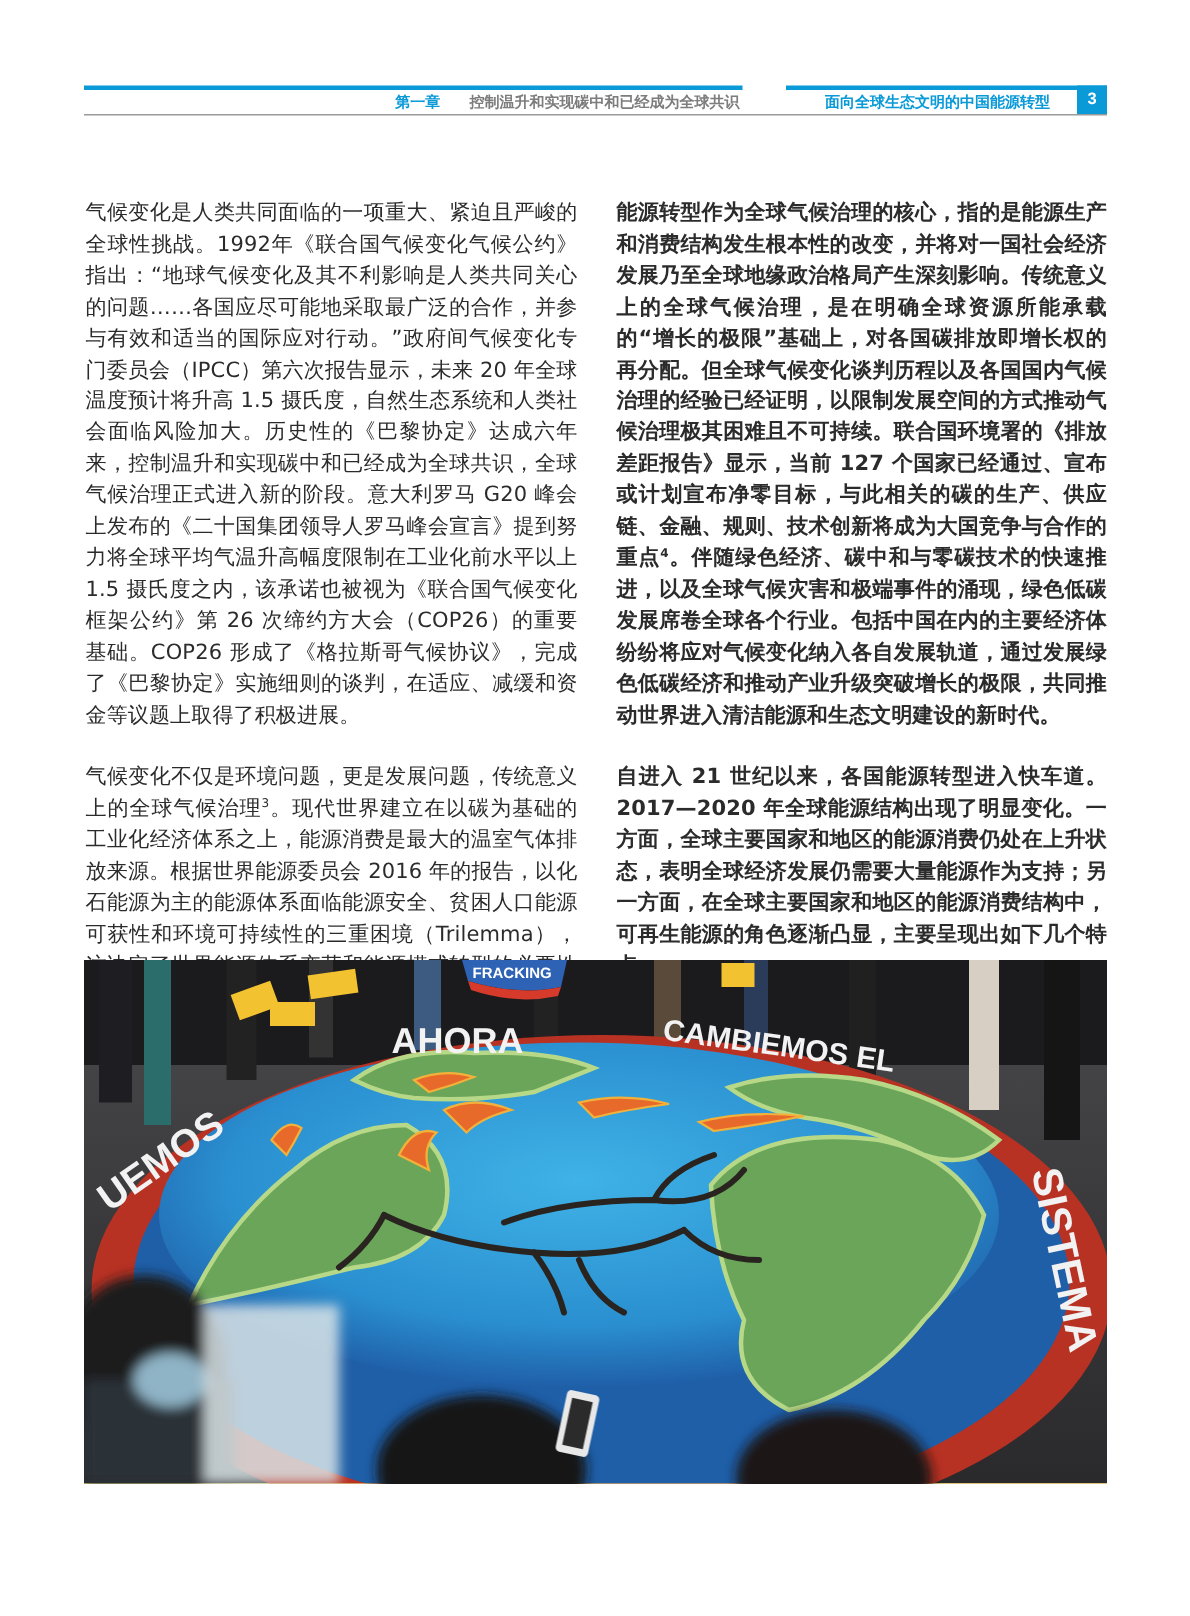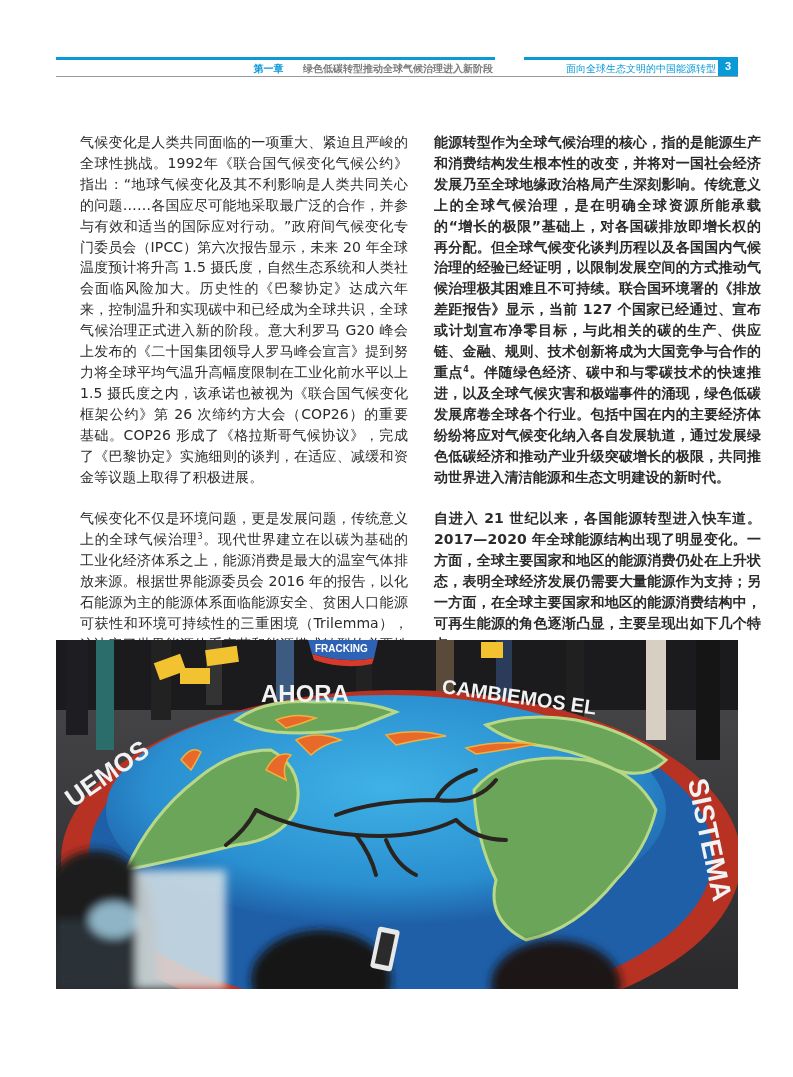--- a/index.html
+++ b/index.html
@@ -6,44 +6,44 @@
   body { width: 793px; height: 1077px; position: relative; overflow: hidden;
          font-family: "DejaVu Sans", "Liberation Sans", sans-serif; color: #2b2b2b; }
 
   
   .hdr-blue-left { position: absolute; left: 56px; top: 57px; width: 439px; height: 3px; background: #0a9ad8; }
   .hdr-blue-right { position: absolute; left: 524px; top: 57px; width: 214px; height: 3px; background: #0a9ad8; }
   .hdr-gray { position: absolute; left: 56px; top: 76px; width: 682px; height: 1px; background: #9a9a9a; }
   .hdr-chapter { position: absolute; top: 62px; right: 300px; font-size: 10px; line-height: 14px; white-space: nowrap; font-weight: bold; }
   .hdr-chapter .num { color: #0a9ad8; margin-right: 16px; }
   .hdr-chapter .title { color: #7d7d7d; }
-  .hdr-book { position: absolute; top: 62px; right: 77px; font-size: 10px; line-height: 14px; color: #0a9ad8; font-weight: normal; white-space: nowrap; }
+  .hdr-book { position: absolute; top: 62px; right: 93px; font-size: 10px; line-height: 14px; color: #0a9ad8; font-weight: bold; white-space: nowrap; }
   .hdr-page { position: absolute; left: 718px; top: 57px; width: 20px; height: 19px; background: #0a9ad8; color: #fff;
               font-size: 11px; font-weight: bold; text-align: center; line-height: 19px; font-family: "Liberation Sans", sans-serif; }
 
   
-  .col { position: absolute; top: 132px; font-size: 14px; line-height: 20.9px; text-align: justify; letter-spacing: 0.1px; margin-left: 23px; }
+  .col { position: absolute; top: 132px; font-size: 14px; line-height: 20.9px; text-align: justify; letter-spacing: 0.1px; }
   .col.left { left: 57px; width: 328px; }
   .col.right { left: 411px; width: 327px; font-weight: bold; }
   .col p { margin: 0 0 20.9px 0; }
   sup { font-size: 8px; vertical-align: 5px; line-height: 0; }
 
   
   .photo { position: absolute; left: 56px; top: 640px; width: 682px; height: 349px; overflow: hidden; background: #eab308; }
   .photo svg { display: block; }
 </style>
 </head>
 <body>
 
 <div class="hdr-blue-left"></div>
 <div class="hdr-blue-right"></div>
 <div class="hdr-gray"></div>
 <div class="hdr-chapter">
   <span class="num">第一章</span>
-  <span class="title">绿色低碳转型推动全球气候治理进入新阶段</span>
+  <span class="title">控制温升和实现碳中和已经成为全球共识</span>
 </div>
 <div class="hdr-book">面向全球生态文明的中国能源转型</div>
 <div class="hdr-page">3</div>
 
 <div class="col left">
   <p><span>气候变化是人类共同面临的一项重大、紧迫且严峻的全球性挑战。1992年《联合国气候变化气候公约》指出：“地球气候变化及其不利影响是人类共同关心的问题……各国应尽可能地采取最广泛的合作，并参与有效和适当的国际应对行动。”政府间气候变化专门委员会（IPCC）第六次报告显示，未来 20 年全球温度预计将升高 1.5 摄氏度，自然生态系统和人类社会面临风险加大。历史性的《巴黎协定》达成六年来，控制温升和实现碳中和已经成为全球共识，全球气候治理正式进入新的阶段。意大利罗马 G20 峰会上发布的《二十国集团领导人罗马峰会宣言》提到努力将全球平均气温升高幅度限制在工业化前水平以上 1.5 摄氏度之内，该承诺也被视为《联合国气候变化框架公约》第 26 次缔约方大会（COP26）的重要基础。COP26 形成了《格拉斯哥气候协议》，完成了《巴黎协定》实施细则的谈判，在适应、减缓和资金等议题上取得了积极进展。</span></p>
   <p><span>气候变化不仅是环境问题，更是发展问题，传统意义上的全球气候治理</span><sup>3</sup><span>。现代世界建立在以碳为基础的工业化经济体系之上，能源消费是最大的温室气体排放来源。根据世界能源委员会 2016 年的报告，以化石能源为主的能源体系面临能源安全、贫困人口能源可获性和环境可持续性的三重困境（Trilemma），这决定了世界能源体系变革和能源模式转型的必要性和必然性。</span></p>
 </div>
 
 <div class="col right">

